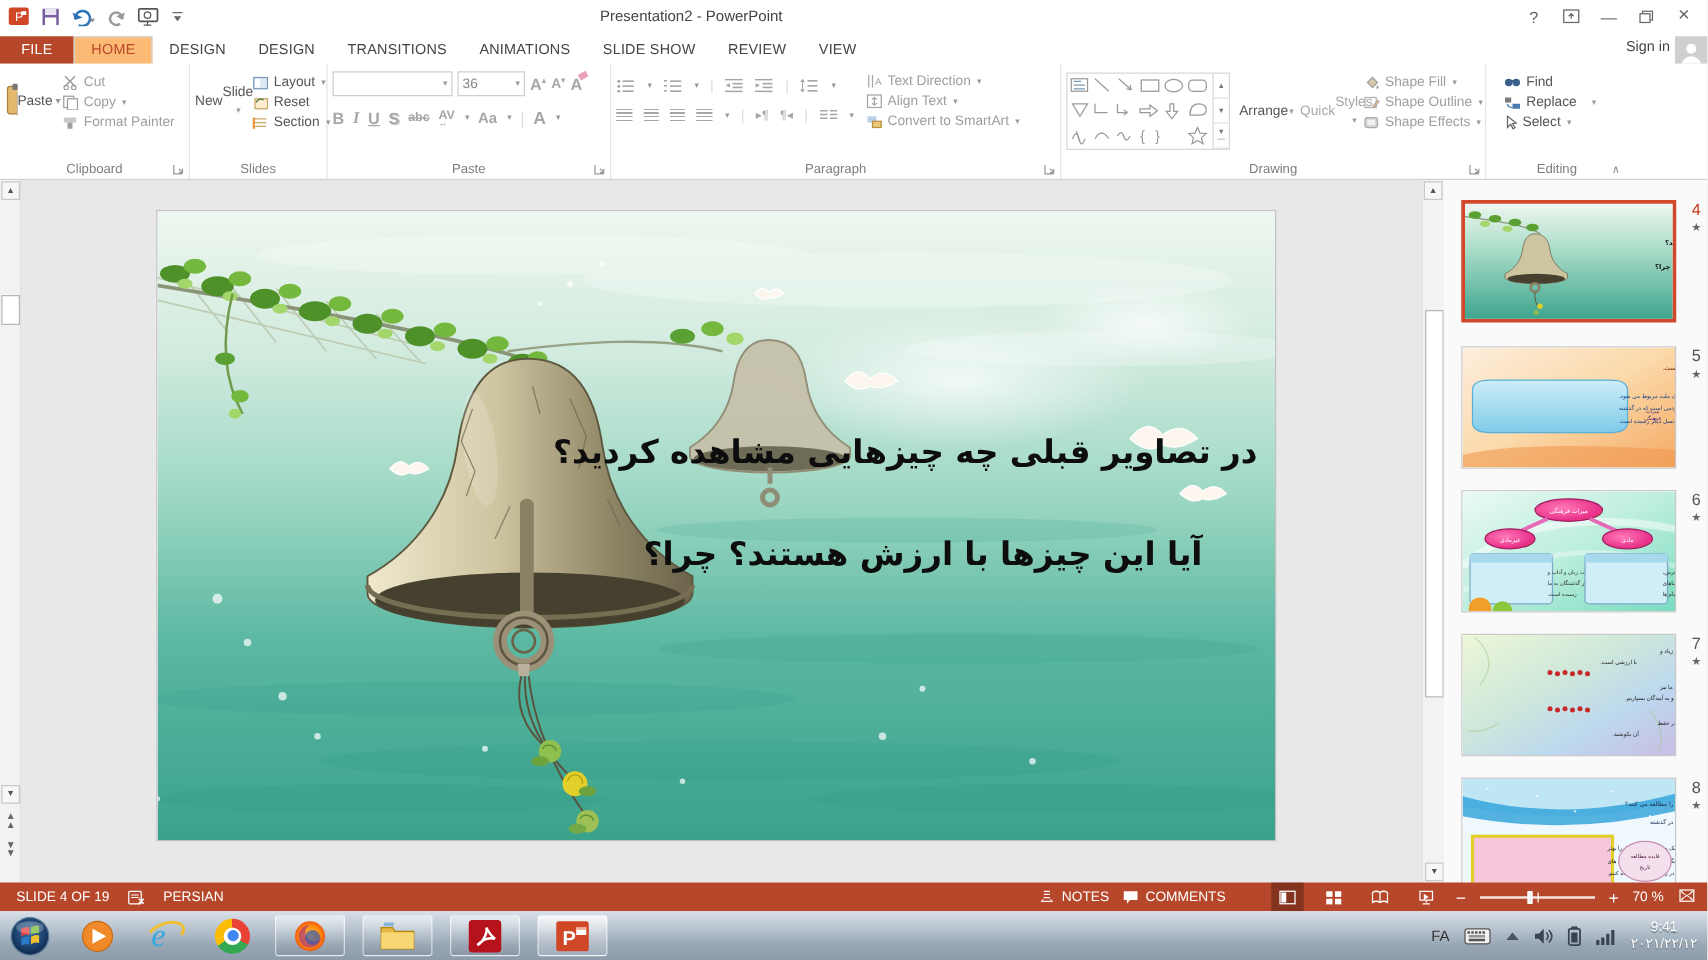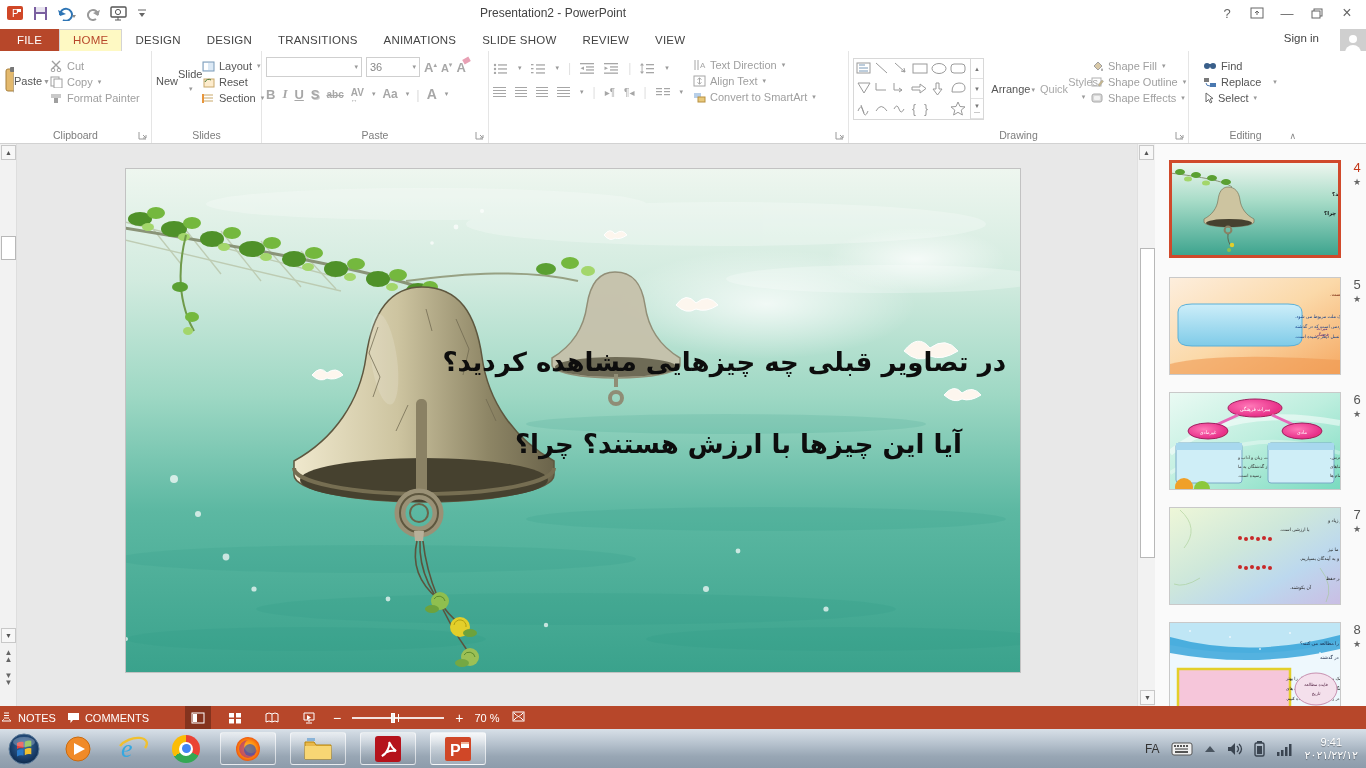--- a/index.html
+++ b/index.html
@@ -12,22 +12,22 @@
 .qat{position:absolute;left:6px;top:3px;display:flex;align-items:center;gap:9px}
 .qat .qbtn{display:flex;align-items:center;justify-content:center;height:20px}
 #wintitle{position:absolute;left:0;top:6px;width:1106px;text-align:center;font-size:12px;color:#444}
 .winctrls{position:absolute;right:4px;top:0;display:flex;height:26px}
 .winctrls>div{width:30px;display:flex;align-items:center;justify-content:center;color:#666;font-size:13px}
 
 
 #tabrow{position:absolute;left:0;top:28px;width:1366px;height:23px;background:#fff;display:flex;align-items:flex-end}
 .tab{padding:4px 13px 5px;font-size:11.5px;color:#444;letter-spacing:.2px}
 .tab.file{background:#B7472A;color:#fff;padding:5px 17px}
-.tab.active{background:#fef9c3;color:#B7472A;border:1px solid #d4d4d4;border-bottom:none}
-#signin{position:absolute;right:47px;top:32px;font-size:11.5px;color:#444}
+.tab.active{background:#fdba74;color:#B7472A;border:1px solid #d4d4d4;border-bottom:none}
+#signin{position:absolute;right:30px;top:32px;font-size:11.5px;color:#444}
 #avatar{position:absolute;right:0;top:29px;width:26px;height:22px;background:#cfcfcf;display:flex;align-items:flex-end;justify-content:center;overflow:hidden}
 
 
 #ribbon{position:absolute;left:0;top:51px;width:1366px;height:93px;background:#fff;border-bottom:1px solid #d2d2d2;display:flex}
 .rgroup{position:relative;height:100%;border-right:1px solid #e5e5e5;padding:3px 4px 16px}
 .rglabel{position:absolute;bottom:2px;left:0;width:100%;text-align:center;font-size:10.5px;color:#7d7d7d}
 .dlauncher{position:absolute;bottom:2px;right:3px;width:10px;height:10px}
 .bigbtn{display:flex;flex-direction:row;align-items:center;justify-content:flex-start;width:46px;padding-top:4px;font-size:11px;color:#555;text-align:center;line-height:13px}
 .bigbtn.dim{color:#a8a8a8}
 .smallcol{display:flex;flex-direction:column;justify-content:flex-start;gap:4px;padding-top:6px}
@@ -407,20 +407,21 @@
         <div class="sbtn">
           <svg width="13" height="12">
               <rect x="1" y="2" width="7" height="5" fill="#b8cfe8"></rect>
               <rect x="5" y="6" width="7" height="5" fill="#e8c87a" stroke="#b89040"></rect>
             </svg>
           <span>Convert to SmartArt</span>
             <span class="drop">▾</span>
         </div>
       </div>
     </div>
+    <div class="rglabel">Paragraph</div>
     <svg class="dlauncher">
         <path d="M1,1 L1,8 L8,8 M5,4 L8,7 M8,4 L8,7 L5,7" stroke="#9a9a9a" fill="none"></path>
       </svg>
   </div>
 
   <div class="rgroup" style="width:340px">
     <div style="display:flex;gap:5px">
       <div class="shapegal" style="margin-top:4px;height:62px">
         <svg width="116" height="60">
           <g stroke="#9a9a9a" fill="none">
@@ -902,20 +903,29 @@
       </div>
       <div class="thumbmeta">
         <span class="tnum">8</span>
         <span class="tstar">★</span>
       </div>
     </div>
   </div>
 </div>
 
 <div id="statusbar">
+  <div class="sleft">
+    <span>SLIDE 4 OF 19</span>
+    <svg width="15" height="13">
+        <rect x="1" y="2" width="10" height="10" rx="1" fill="none" stroke="#fff"></rect>
+        <path d="M3,5 h6 M3,7 h6" stroke="#fff" stroke-width="0.8"></path>
+        <path d="M9,8 l4,4 M13,8 l-4,4" stroke="#fff" stroke-width="1.2"></path>
+      </svg>
+    <span>PERSIAN</span>
+  </div>
   <div class="sright">
     <span style="display:flex;align-items:center;gap:5px">
       <svg width="13" height="11">
           <path d="M2,9 h9 M4,6 h5 M4,3.5 h5 M4,1 h5" stroke="#fff"></path>
           <path d="M2,9 l2,-2 M11,9 l-2,-2" stroke="#fff" stroke-width=".7"></path>
         </svg>
       <span>NOTES</span>
     </span>
     <span style="display:flex;align-items:center;gap:5px">
       <svg width="13" height="12">

